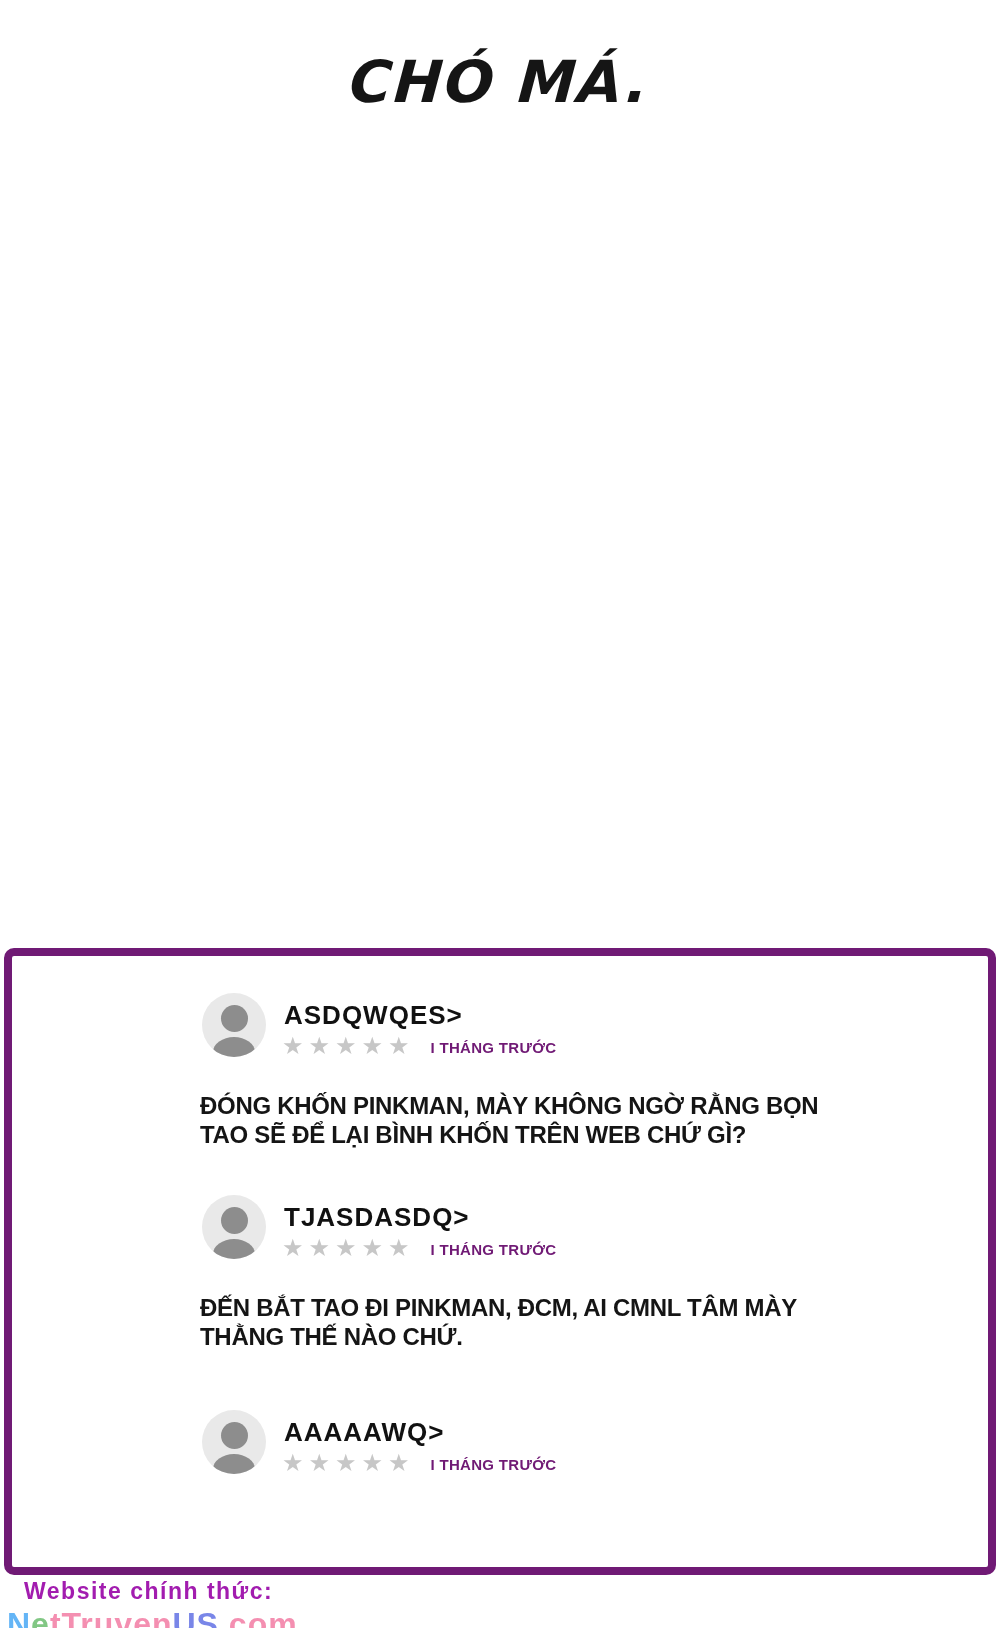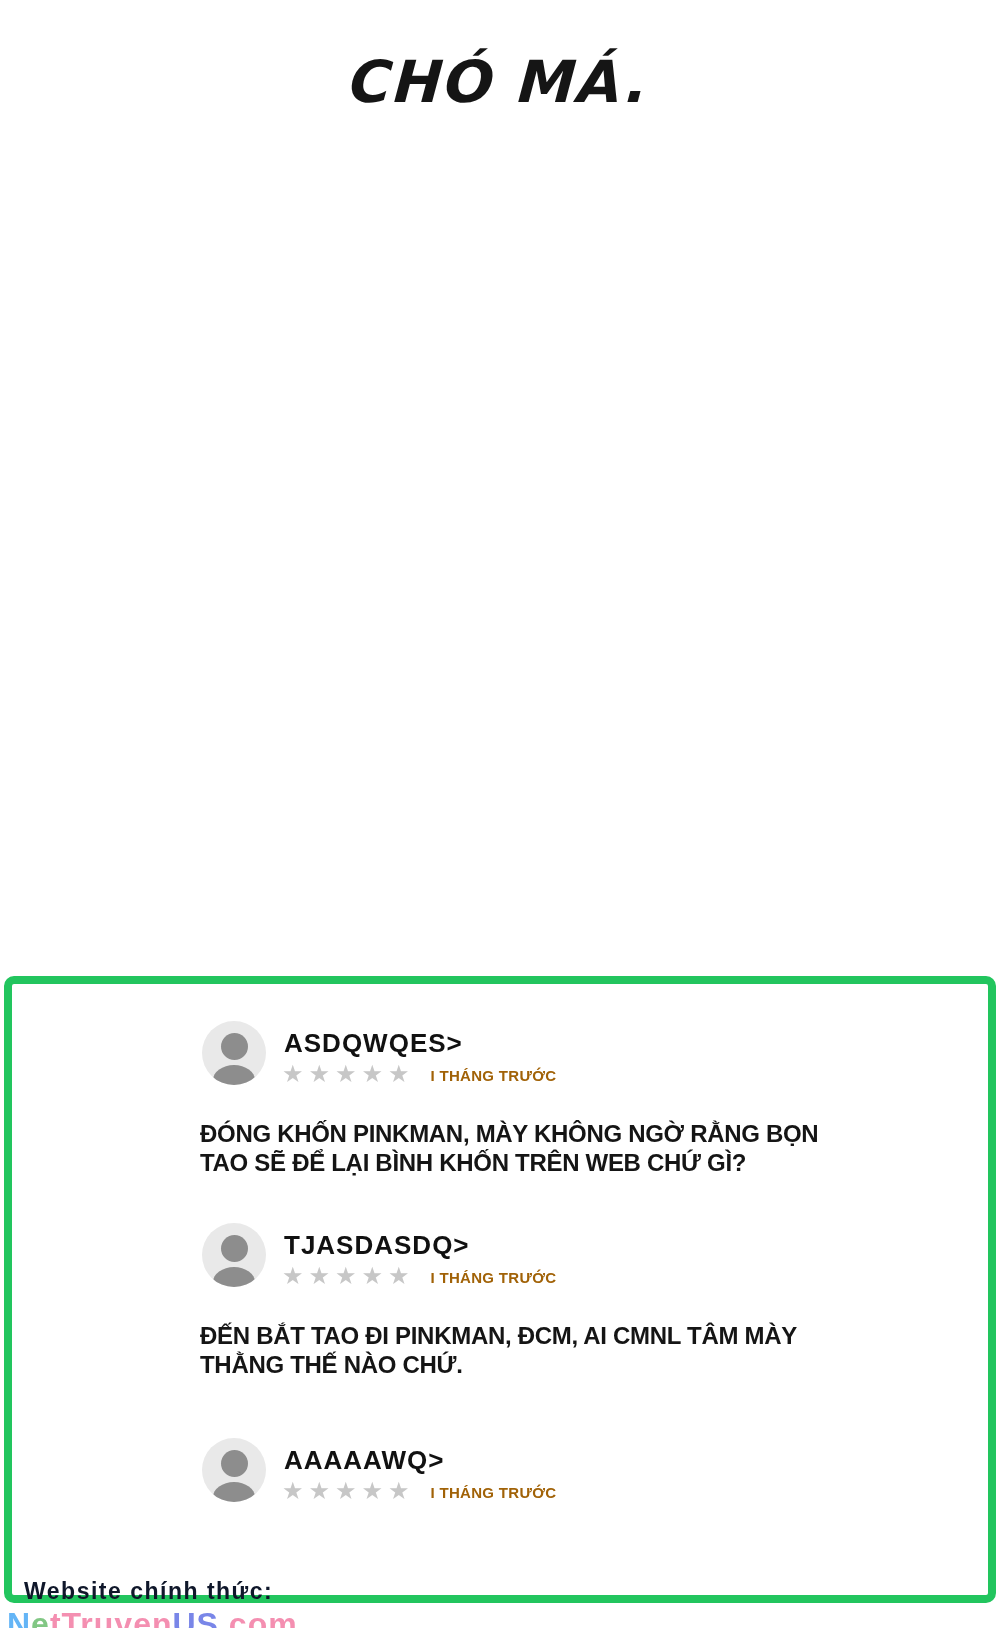--- a/index.html
+++ b/index.html
@@ -21,24 +21,24 @@
     font-style: italic;
     font-size: 58px;
     letter-spacing: 2px;
     color: #151515;
     transform: skewX(-4deg);
   }
 
   
   .reviews-panel {
     position: absolute;
-    left: 4px; top: 976px;
+    left: 4px; top: 948px;
     width: 992px; height: 627px;
     box-sizing: border-box;
-    border: 8px solid #22c55e;
+    border: 8px solid #701a75;
     border-radius: 10px;
     background: #ffffff;
   }
 
   .review { position: absolute; left: 0; width: 100%; height: 200px; }
   .review-1 { top: 37px; }
   .review-2 { top: 239px; }
   .review-3 { top: 454px; }
 
   .avatar {
@@ -70,21 +70,21 @@
   }
   .stars {
     color: #c7c7c7;
     font-size: 24px; line-height: 24px;
     letter-spacing: 5px;
     font-family: "DejaVu Sans", sans-serif;
   }
   .timestamp {
     margin-left: 16px;
     font-size: 15px; font-weight: bold;
-    letter-spacing: 0.3px; color: #a16207;
+    letter-spacing: 0.3px; color: #701a75;
     padding-top: 3px;
   }
   .comment {
     position: absolute; left: 188px; top: 98px;
     font-size: 24px; font-weight: bold;
     line-height: 29px; letter-spacing: -0.3px;
     color: #151515; width: 620px;
   }
   .comment div { white-space: nowrap; }
 
@@ -148,15 +148,15 @@
     <div class="username">AAAAAWQ&gt;</div>
     <div class="rating-row">
       <span class="stars">★★★★★</span>
       <span class="timestamp">I THÁNG TRƯỚC</span>
     </div>
   </div>
 
 </div>
 
 <div class="watermark">
-  <div class="wm-line1" style="color: #0f172a;">Website chính thức:</div>
+  <div class="wm-line1" style="color: #a21caf;">Website chính thức:</div>
   <div class="wm-line2"><span style="color: rgb(100, 181, 246);">N</span><span style="color: rgb(129, 199, 132);">e</span><span style="color: rgb(244, 143, 177);">t</span><span style="color: rgb(244, 143, 177);">T</span><span style="color: rgb(244, 143, 177);">r</span><span style="color: rgb(244, 143, 177);">u</span><span style="color: rgb(244, 143, 177);">y</span><span style="color: rgb(244, 143, 177);">e</span><span style="color: rgb(244, 143, 177);">n</span><span style="color: rgb(121, 134, 232);">U</span><span style="color: rgb(121, 134, 232);">S</span><span style="color: rgb(149, 117, 205);">.</span><span style="color: rgb(244, 143, 177);">c</span><span style="color: rgb(244, 143, 177);">o</span><span style="color: rgb(244, 143, 177);">m</span></div>
 </div>
 
 </body></html>

